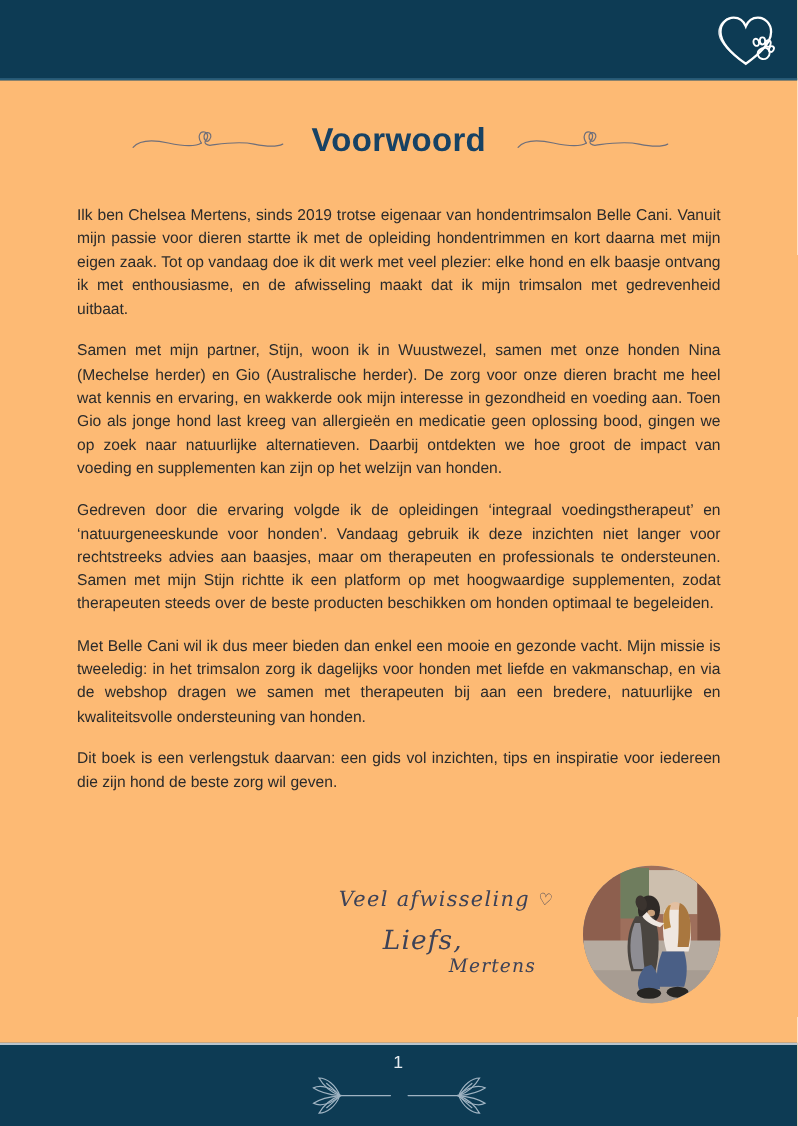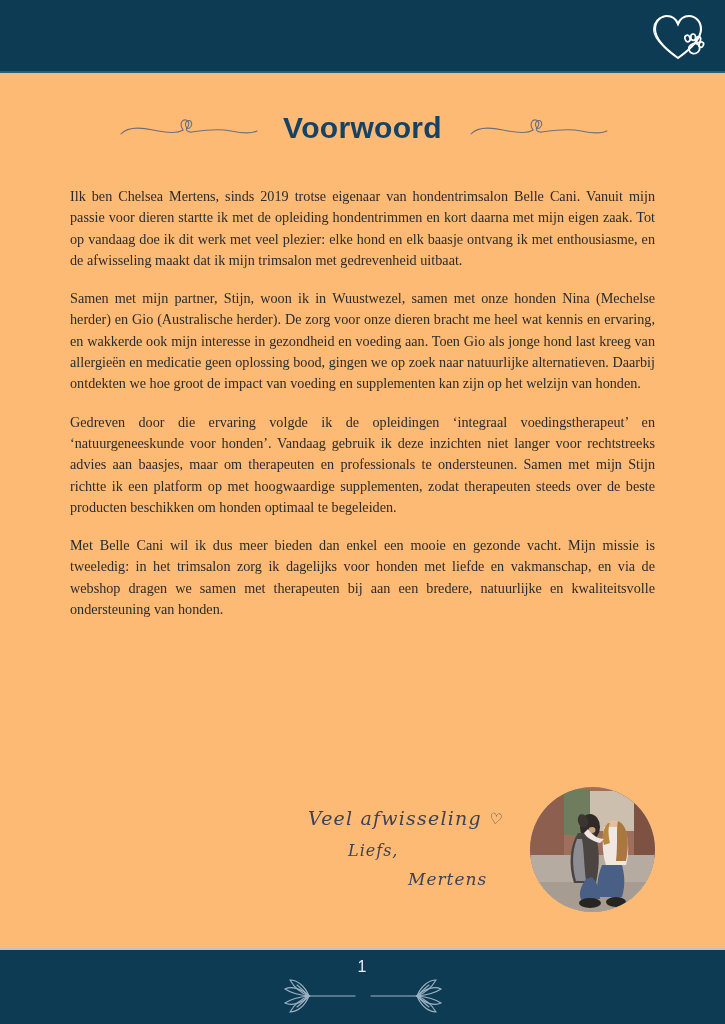--- a/index.html
+++ b/index.html
@@ -40,21 +40,20 @@
     letter-spacing:0.3px;
     width:200px;
     text-align:center;
     flex:0 0 auto;
   }
   
   .body-copy {
     position:absolute;
     left:70px; top:186px;
     width:585px;
-    font-family:Liberation Serif, serif;
   }
   .body-copy p {
     color:#2b2b2b;
     font-size:14.2px;
     line-height:21.3px;
     text-align:justify;
     margin-bottom:17px;
   }
   .body-copy p:last-child { margin-bottom:0; }
   
@@ -77,21 +76,21 @@
     white-space:nowrap;
   }
   .hw-heart {
     display:inline-block;
     transform:translateY(-1px) rotate(8deg);
     font-style:normal;
     font-size:15px;
   }
   .hw-line2 {
     position:absolute; left:48px; top:40px;
-    font-size:16px; letter-spacing:1px;
+    font-size:24px; letter-spacing:1px;
   }
   .hw-line3 {
     position:absolute; left:108px; top:68px;
     font-size:17px; letter-spacing:1px;
   }
   
   .photo {
     position:absolute;
     left:530px; top:4px;
     width:125px; height:125px;
@@ -165,20 +164,21 @@
         <path d="M74 22 C71.5 19.5 72 15.3 75.3 14.6 C78.4 14 80 18 77.5 21 C76.5 22.3 75.3 23 74 22 Z" fill="none" stroke="#6f6f7a" stroke-width="1.1" stroke-linecap="round"></path>
       </svg>
     </div>
   </div>
 
   <div class="body-copy">
     <p>Ilk ben Chelsea Mertens, sinds 2019 trotse eigenaar van hondentrimsalon Belle Cani. Vanuit mijn passie voor dieren startte ik met de opleiding hondentrimmen en kort daarna met mijn eigen zaak. Tot op vandaag doe ik dit werk met veel plezier: elke hond en elk baasje ontvang ik met enthousiasme, en de afwisseling maakt dat ik mijn trimsalon met gedrevenheid uitbaat.</p>
     <p>Samen met mijn partner, Stijn, woon ik in Wuustwezel, samen met onze honden Nina (Mechelse herder) en Gio (Australische herder). De zorg voor onze dieren bracht me heel wat kennis en ervaring, en wakkerde ook mijn interesse in gezondheid en voeding aan. Toen Gio als jonge hond last kreeg van allergieën en medicatie geen oplossing bood, gingen we op zoek naar natuurlijke alternatieven. Daarbij ontdekten we hoe groot de impact van voeding en supplementen kan zijn op het welzijn van honden.</p>
     <p>Gedreven door die ervaring volgde ik de opleidingen ‘integraal voedingstherapeut’ en ‘natuurgeneeskunde voor honden’. Vandaag gebruik ik deze inzichten niet langer voor rechtstreeks advies aan baasjes, maar om therapeuten en professionals te ondersteunen. Samen met mijn Stijn richtte ik een platform op met hoogwaardige supplementen, zodat therapeuten steeds over de beste producten beschikken om honden optimaal te begeleiden.</p>
     <p>Met Belle Cani wil ik dus meer bieden dan enkel een mooie en gezonde vacht. Mijn missie is tweeledig: in het trimsalon zorg ik dagelijks voor honden met liefde en vakmanschap, en via de webshop dragen we samen met therapeuten bij aan een bredere, natuurlijke en kwaliteitsvolle ondersteuning van honden.</p>
+    <p>Dit boek is een verlengstuk daarvan: een gids vol inzichten, tips en inspiratie voor iedereen die zijn hond de beste zorg wil geven.</p>
   </div>
 
   <div class="sign-area">
 
     <div class="handwriting">
       <div class="hw-line1">
         <span>Veel  afwisseling</span>
         <span class="hw-heart">♡</span>
       </div>
       <div class="hw-line2">Liefs,</div>

